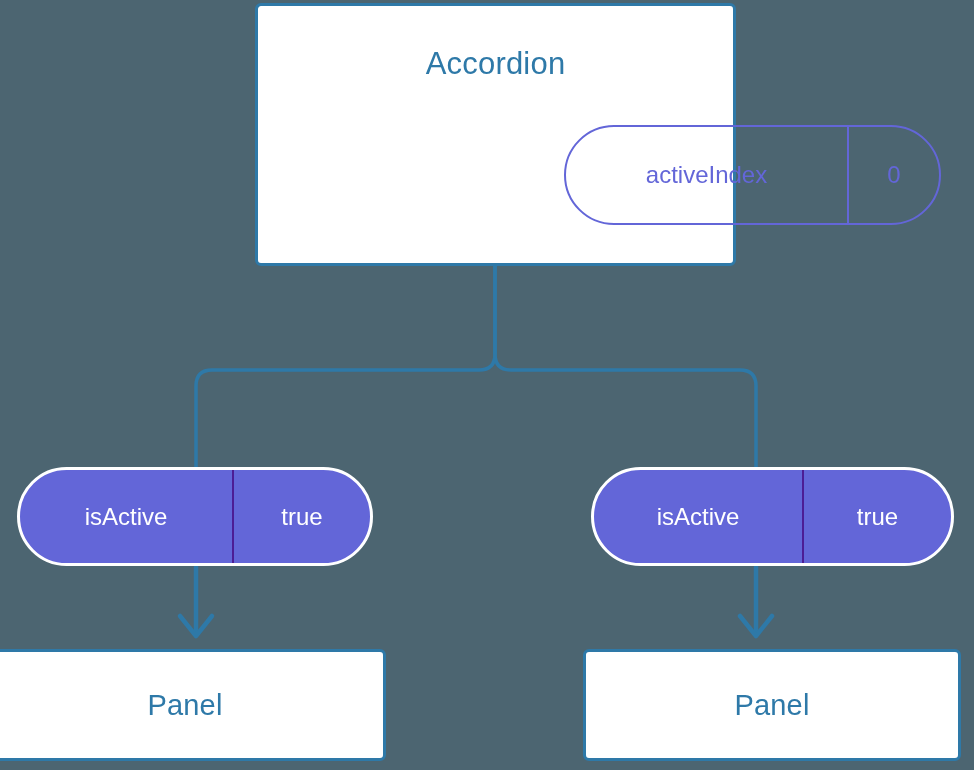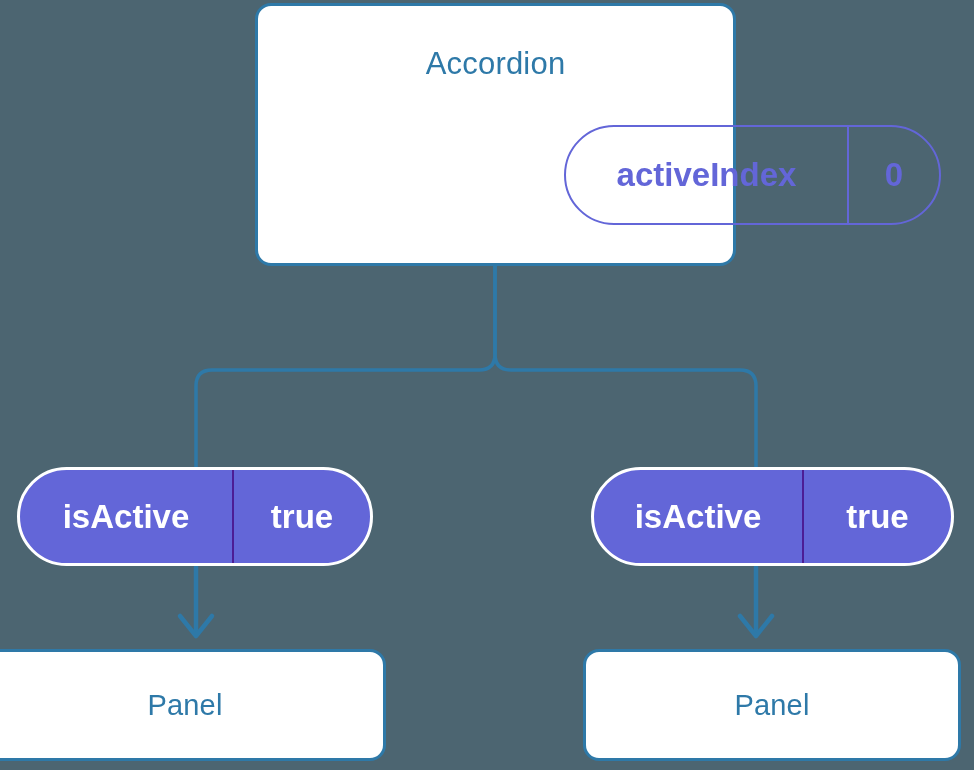--- a/index.html
+++ b/index.html
@@ -25,21 +25,21 @@
     height: 770px;
     pointer-events: none;
   }
 
   
   .comp-card {
     position: absolute;
     box-sizing: border-box;
     background: #ffffff;
     border: 3px solid #2e79a8;
-    border-radius: 16px;
+    border-radius: 6px;
   }
   .comp-title {
     color: #2e79a8;
     font-size: 31px;
     font-weight: 400;
     text-align: center;
     letter-spacing: 0.2px;
     white-space: nowrap;
   }
 
@@ -84,22 +84,22 @@
     align-items: stretch;
     border-radius: 999px;
     overflow: hidden;
   }
   .pill .pill-key,
   .pill .pill-val {
     display: flex;
     align-items: center;
     justify-content: center;
     white-space: nowrap;
-    font-size: 33px;
-    font-weight: 700;
+    font-size: 24px;
+    font-weight: 400;
   }
 
   
   .pill-outline {
     border: 2px solid #6366d8;
     background: transparent;
   }
   .pill-outline .pill-key {
     color: #6366d8;
     border-right: 2px solid #6366d8;

